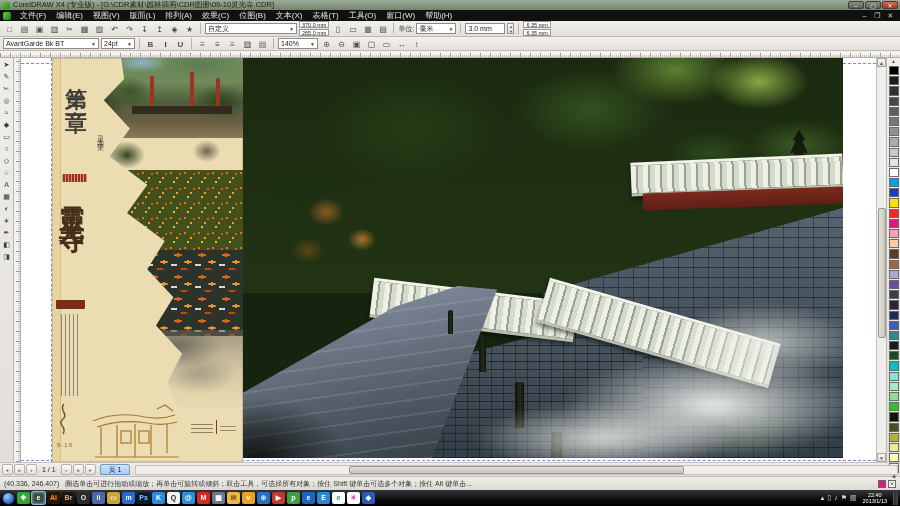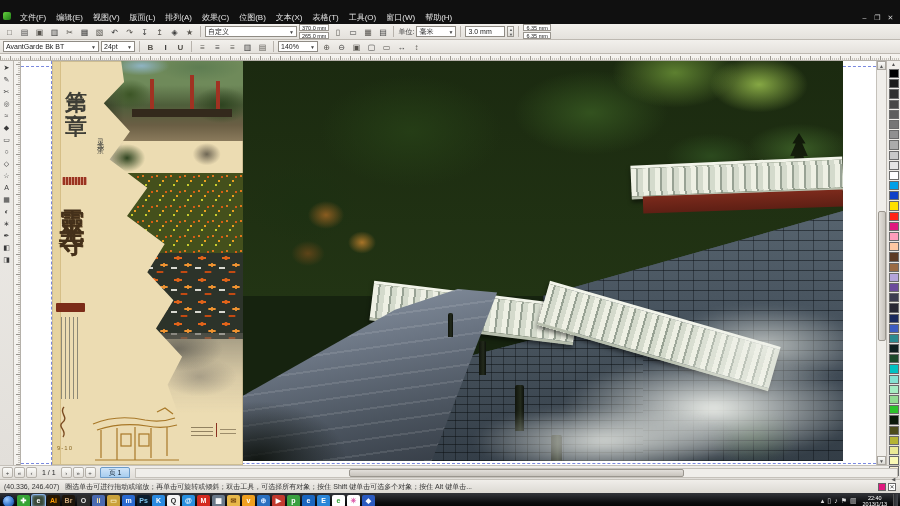--- a/index.html
+++ b/index.html
@@ -8,21 +8,21 @@
 
   
   .titlebar { height:10px; background:linear-gradient(#9cab95,#75836d); display:flex; align-items:center; padding:0 2px; }
   .app-icon { width:8px; height:7px; background:linear-gradient(135deg,#5cc23c,#2a8a1e); border-radius:2px; margin-right:3px; flex:none; }
   .title-text { font-size:7.5px; color:#15200f; white-space:nowrap; overflow:hidden; flex:1; line-height:10px; }
   .win-btns { display:flex; gap:1px; }
   .win-btn { width:16px; height:8px; font-size:6px; line-height:8px; text-align:center; color:#fff; background:linear-gradient(#8a8f87,#5a5f57); border:1px solid #3c4038; border-radius:2px; }
   .win-btn.close { background:linear-gradient(#e06a52,#b03020); }
 
   
-  .menubar { height:11px; background:#101010; display:flex; padding:12px 3px; }
+  .menubar { height:11px; background:#101010; display:flex; align-items:center; padding:2px 3px; }
   .menu-logo { width:8px; height:8px; background:linear-gradient(135deg,#66d23e,#1f7a16); border-radius:2px; margin-right:4px; flex:none; }
   .menu-item { color:#e4e4e4; font-size:8px; line-height:11px; padding:0 5px; white-space:nowrap; }
   .menu-spacer { flex:1; }
   .doc-btn { color:#cfcfcf; font-size:7px; width:13px; text-align:center; line-height:11px; }
 
   
   .toolbar { display:flex; align-items:center; background:linear-gradient(#f2f0ec,#e4e1dc); border-bottom:1px solid #bdb8b1; padding:0 3px; gap:2px; }
   .tb1 { height:16px; }
   .tb2 { height:14px; }
   .tb-icon { width:13px; height:12px; font-size:8px; line-height:12px; text-align:center; color:#3c3c3c; border:1px solid transparent; border-radius:2px; flex:none; }
@@ -159,20 +159,29 @@
   .tray { margin-left:auto; display:flex; align-items:center; gap:3px; }
   .tray-ic { font-size:7px; color:#ddd; }
   .clock { text-align:center; color:#fff; font-size:5.5px; line-height:6px; padding:0 3px; }
   .show-desktop { width:5px; height:14px; background:linear-gradient(90deg,#2a2c30,#44464c); border-left:1px solid #555; }
 </style>
 </head>
 <body>
 
 <div class="app">
 
+  <div class="titlebar">
+    <div class="app-icon"></div>
+    <div class="title-text">CorelDRAW X4 (专业版) - [G:\CDR素材\园林插画\CDR图册\09-10灵光寺.CDR]</div>
+    <div class="win-btns">
+      <div class="win-btn">–</div>
+      <div class="win-btn">▢</div>
+      <div class="win-btn close">✕</div>
+    </div>
+  </div>
 
   <div class="menubar">
     <div class="menu-logo"></div>
     <div id="menu-items" style="display:flex;">
         <div class="menu-item">文件(F)</div>
         <div class="menu-item">编辑(E)</div>
         <div class="menu-item">视图(V)</div>
         <div class="menu-item">版面(L)</div>
         <div class="menu-item">排列(A)</div>
         <div class="menu-item">效果(C)</div>

